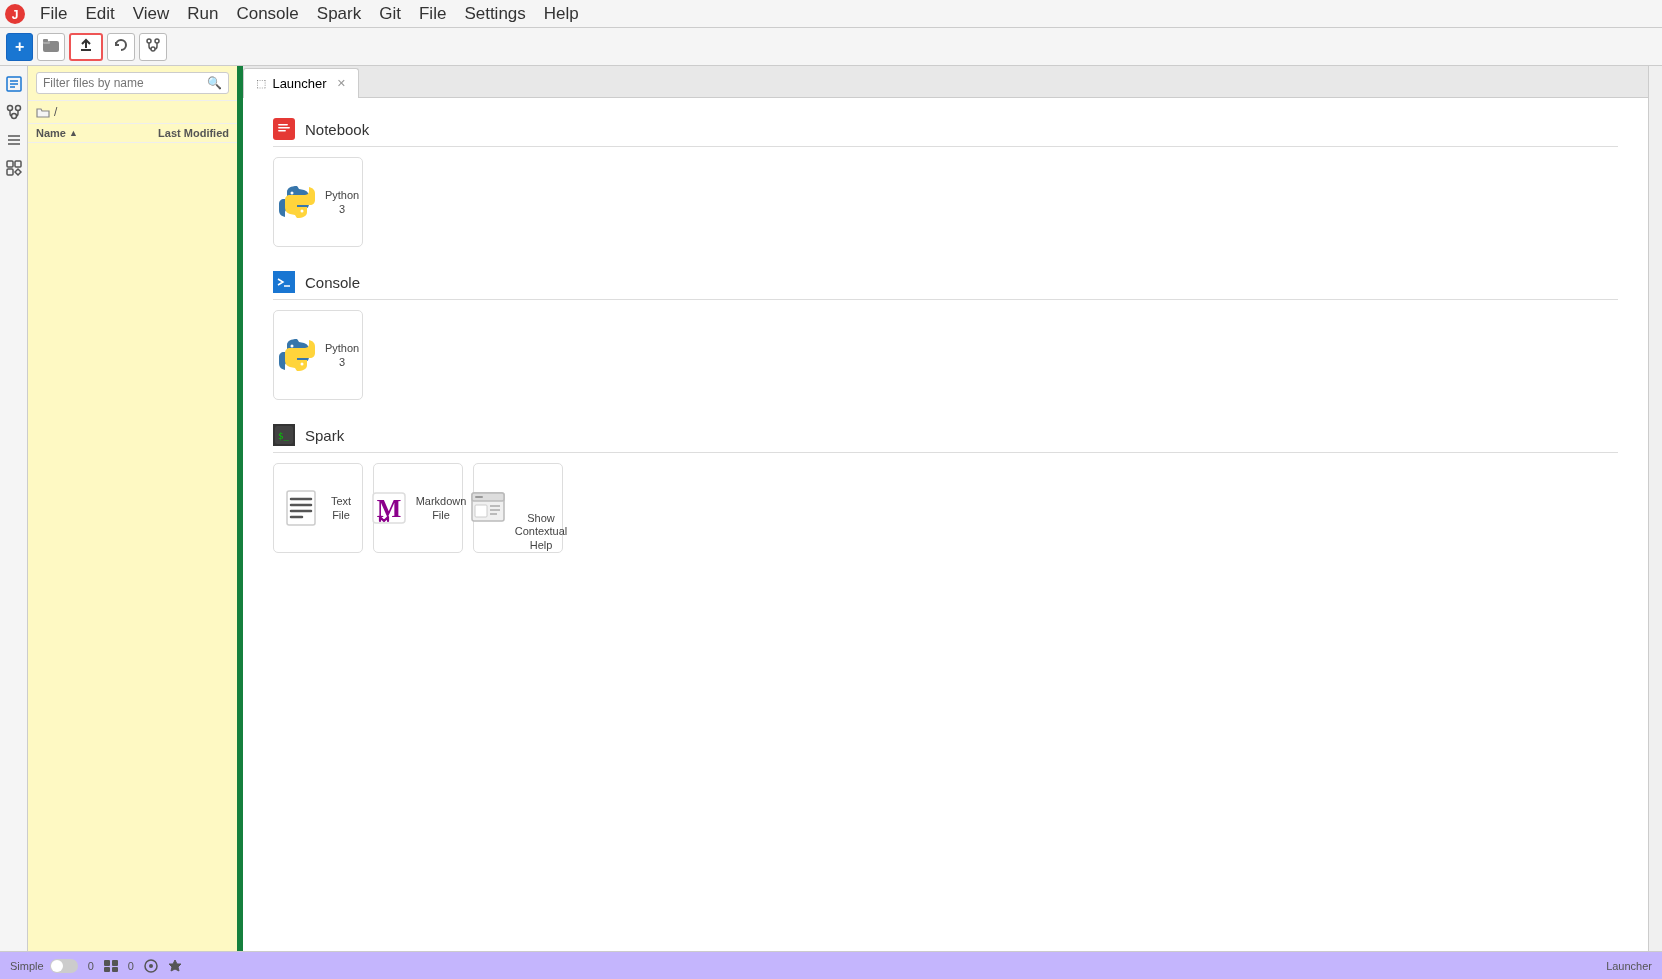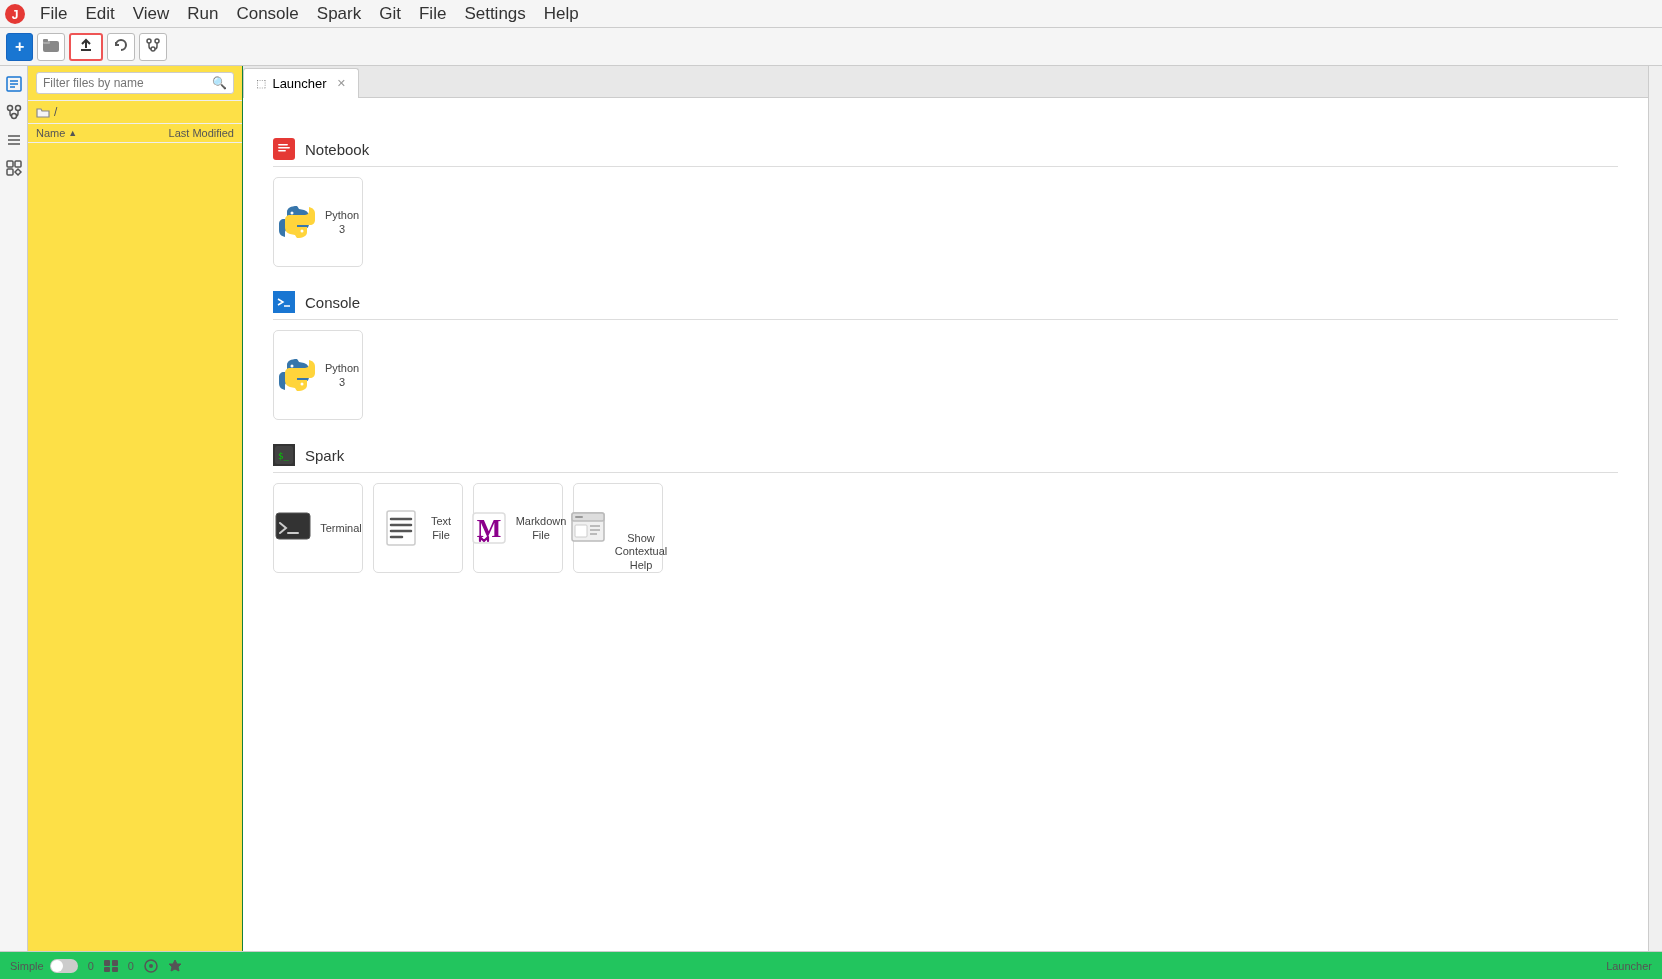--- a/index.html
+++ b/index.html
@@ -39,41 +39,41 @@
       display: flex; flex-direction: column; align-items: center; padding-top: 6px; gap: 4px;
     }
     .sidebar-icon-btn {
       width: 24px; height: 24px; display: flex; align-items: center; justify-content: center;
       cursor: pointer; border-radius: 3px; color: #555; font-size: 14px;
     }
     .sidebar-icon-btn.active { color: #1976d2; }
 
     
     .file-panel {
-      width: 215px; background: #fde047; border-right: 1px solid #15803d;
+      width: 215px; background: #fef9c3; border-right: 6px solid #15803d;
       display: flex; flex-direction: column;
     }
     .file-panel-header {
       padding: 6px 8px; border-bottom: 1px solid #eee;
     }
     .search-box {
       display: flex; align-items: center; border: 1px solid #ccc; border-radius: 3px;
       padding: 3px 6px; gap: 4px; background: white;
     }
     .search-box input {
       border: none; outline: none; font-size: 12px; width: 100%; color: #666;
     }
     .search-icon { color: #999; font-size: 12px; }
     .file-path {
       padding: 4px 8px; font-size: 12px; color: #555; border-bottom: 1px solid #eee;
       display: flex; align-items: center; gap: 4px;
     }
     .file-columns {
       display: flex; border-bottom: 1px solid #eee; padding: 3px 8px;
-      font-size: 11px; color: #555; font-weight: 400;
+      font-size: 11px; color: #555; font-weight: 700;
     }
     .file-columns .col-name { flex: 1; display: flex; align-items: center; gap: 3px; }
     .file-columns .col-modified { width: 90px; text-align: right; }
     .file-list { flex: 1; overflow-y: auto; }
 
     
     .tab-bar {
       display: flex; background: #e8e8e8; border-bottom: 1px solid #ccc; height: 32px; align-items: flex-end;
     }
     .tab {
@@ -91,21 +91,20 @@
     
     .right-sidebar {
       width: 14px; background: #f0f0f0; border-left: 1px solid #ccc;
     }
 
     
     .launcher-section { margin-bottom: 24px; }
     .section-header {
       display: flex; align-items: center; gap: 10px; margin-bottom: 10px; padding-bottom: 6px;
       border-bottom: 1px solid #ddd;
-      margin-top: 20px;
     }
     .section-icon-notebook {
       width: 22px; height: 22px; background: #e53935; border-radius: 3px;
       display: flex; align-items: center; justify-content: center; color: white; font-size: 11px;
     }
     .section-icon-console {
       width: 22px; height: 22px; background: #1976d2;
       display: flex; align-items: center; justify-content: center; color: white; font-size: 11px;
       font-weight: bold;
     }
@@ -123,21 +122,21 @@
       transition: background 0.1s;
     }
     .card-icon { width: 44px; height: 44px; display: flex; align-items: center; justify-content: center; }
     .card-label { font-size: 11px; color: #444; text-align: center; line-height: 1.3; }
 
     
     .python-icon { width: 40px; height: 40px; }
 
     
     .status-bar {
-      display: flex; align-items: center; height: 28px; background: #22c55e;
+      display: flex; align-items: center; height: 28px; background: #c4b5fd;
       border-top: 1px solid #ccc; padding: 0 10px; gap: 10px; font-size: 11px; color: #555;
     }
     .status-bar-right { margin-left: auto; }
     .mode-toggle {
       display: flex; align-items: center; gap: 6px;
     }
     .toggle-switch {
       width: 28px; height: 14px; background: #ccc; border-radius: 7px; position: relative; cursor: pointer;
     }
     .toggle-knob {
@@ -349,30 +348,20 @@
           <div class="section-icon-other">
             <svg width="18" height="18" viewBox="0 0 18 18">
               <rect width="18" height="18" rx="2" fill="#424242"></rect>
               <text x="3" y="13" fill="#00cc00" font-size="9" font-family="monospace">$_</text>
             </svg>
           </div>
           <span class="section-title">Spark</span>
         </div>
         <div class="launcher-cards">
 
-          <div class="launcher-card">
-            <div class="card-icon">
-              <svg width="38" height="38" viewBox="0 0 38 38">
-                <rect x="2" y="4" width="34" height="26" rx="3" fill="#333" stroke="#555" stroke-width="1"></rect>
-                <polyline points="6,14 12,19 6,24" stroke="#ccc" stroke-width="2" fill="none" stroke-linecap="round"></polyline>
-                <line x1="14" y1="24" x2="24" y2="24" stroke="#ccc" stroke-width="2" stroke-linecap="round"></line>
-              </svg>
-            </div>
-            <span class="card-label">Terminal</span>
-          </div>
 
           <div class="launcher-card">
             <div class="card-icon">
               <svg width="38" height="38" viewBox="0 0 38 38">
                 <rect x="5" y="2" width="28" height="34" rx="2" fill="white" stroke="#ccc" stroke-width="1.5"></rect>
                 <line x1="9" y1="10" x2="29" y2="10" stroke="#555" stroke-width="2.5" stroke-linecap="round"></line>
                 <line x1="9" y1="16" x2="29" y2="16" stroke="#555" stroke-width="2.5" stroke-linecap="round"></line>
                 <line x1="9" y1="22" x2="29" y2="22" stroke="#555" stroke-width="2.5" stroke-linecap="round"></line>
                 <line x1="9" y1="28" x2="20" y2="28" stroke="#555" stroke-width="2.5" stroke-linecap="round"></line>
               </svg>

